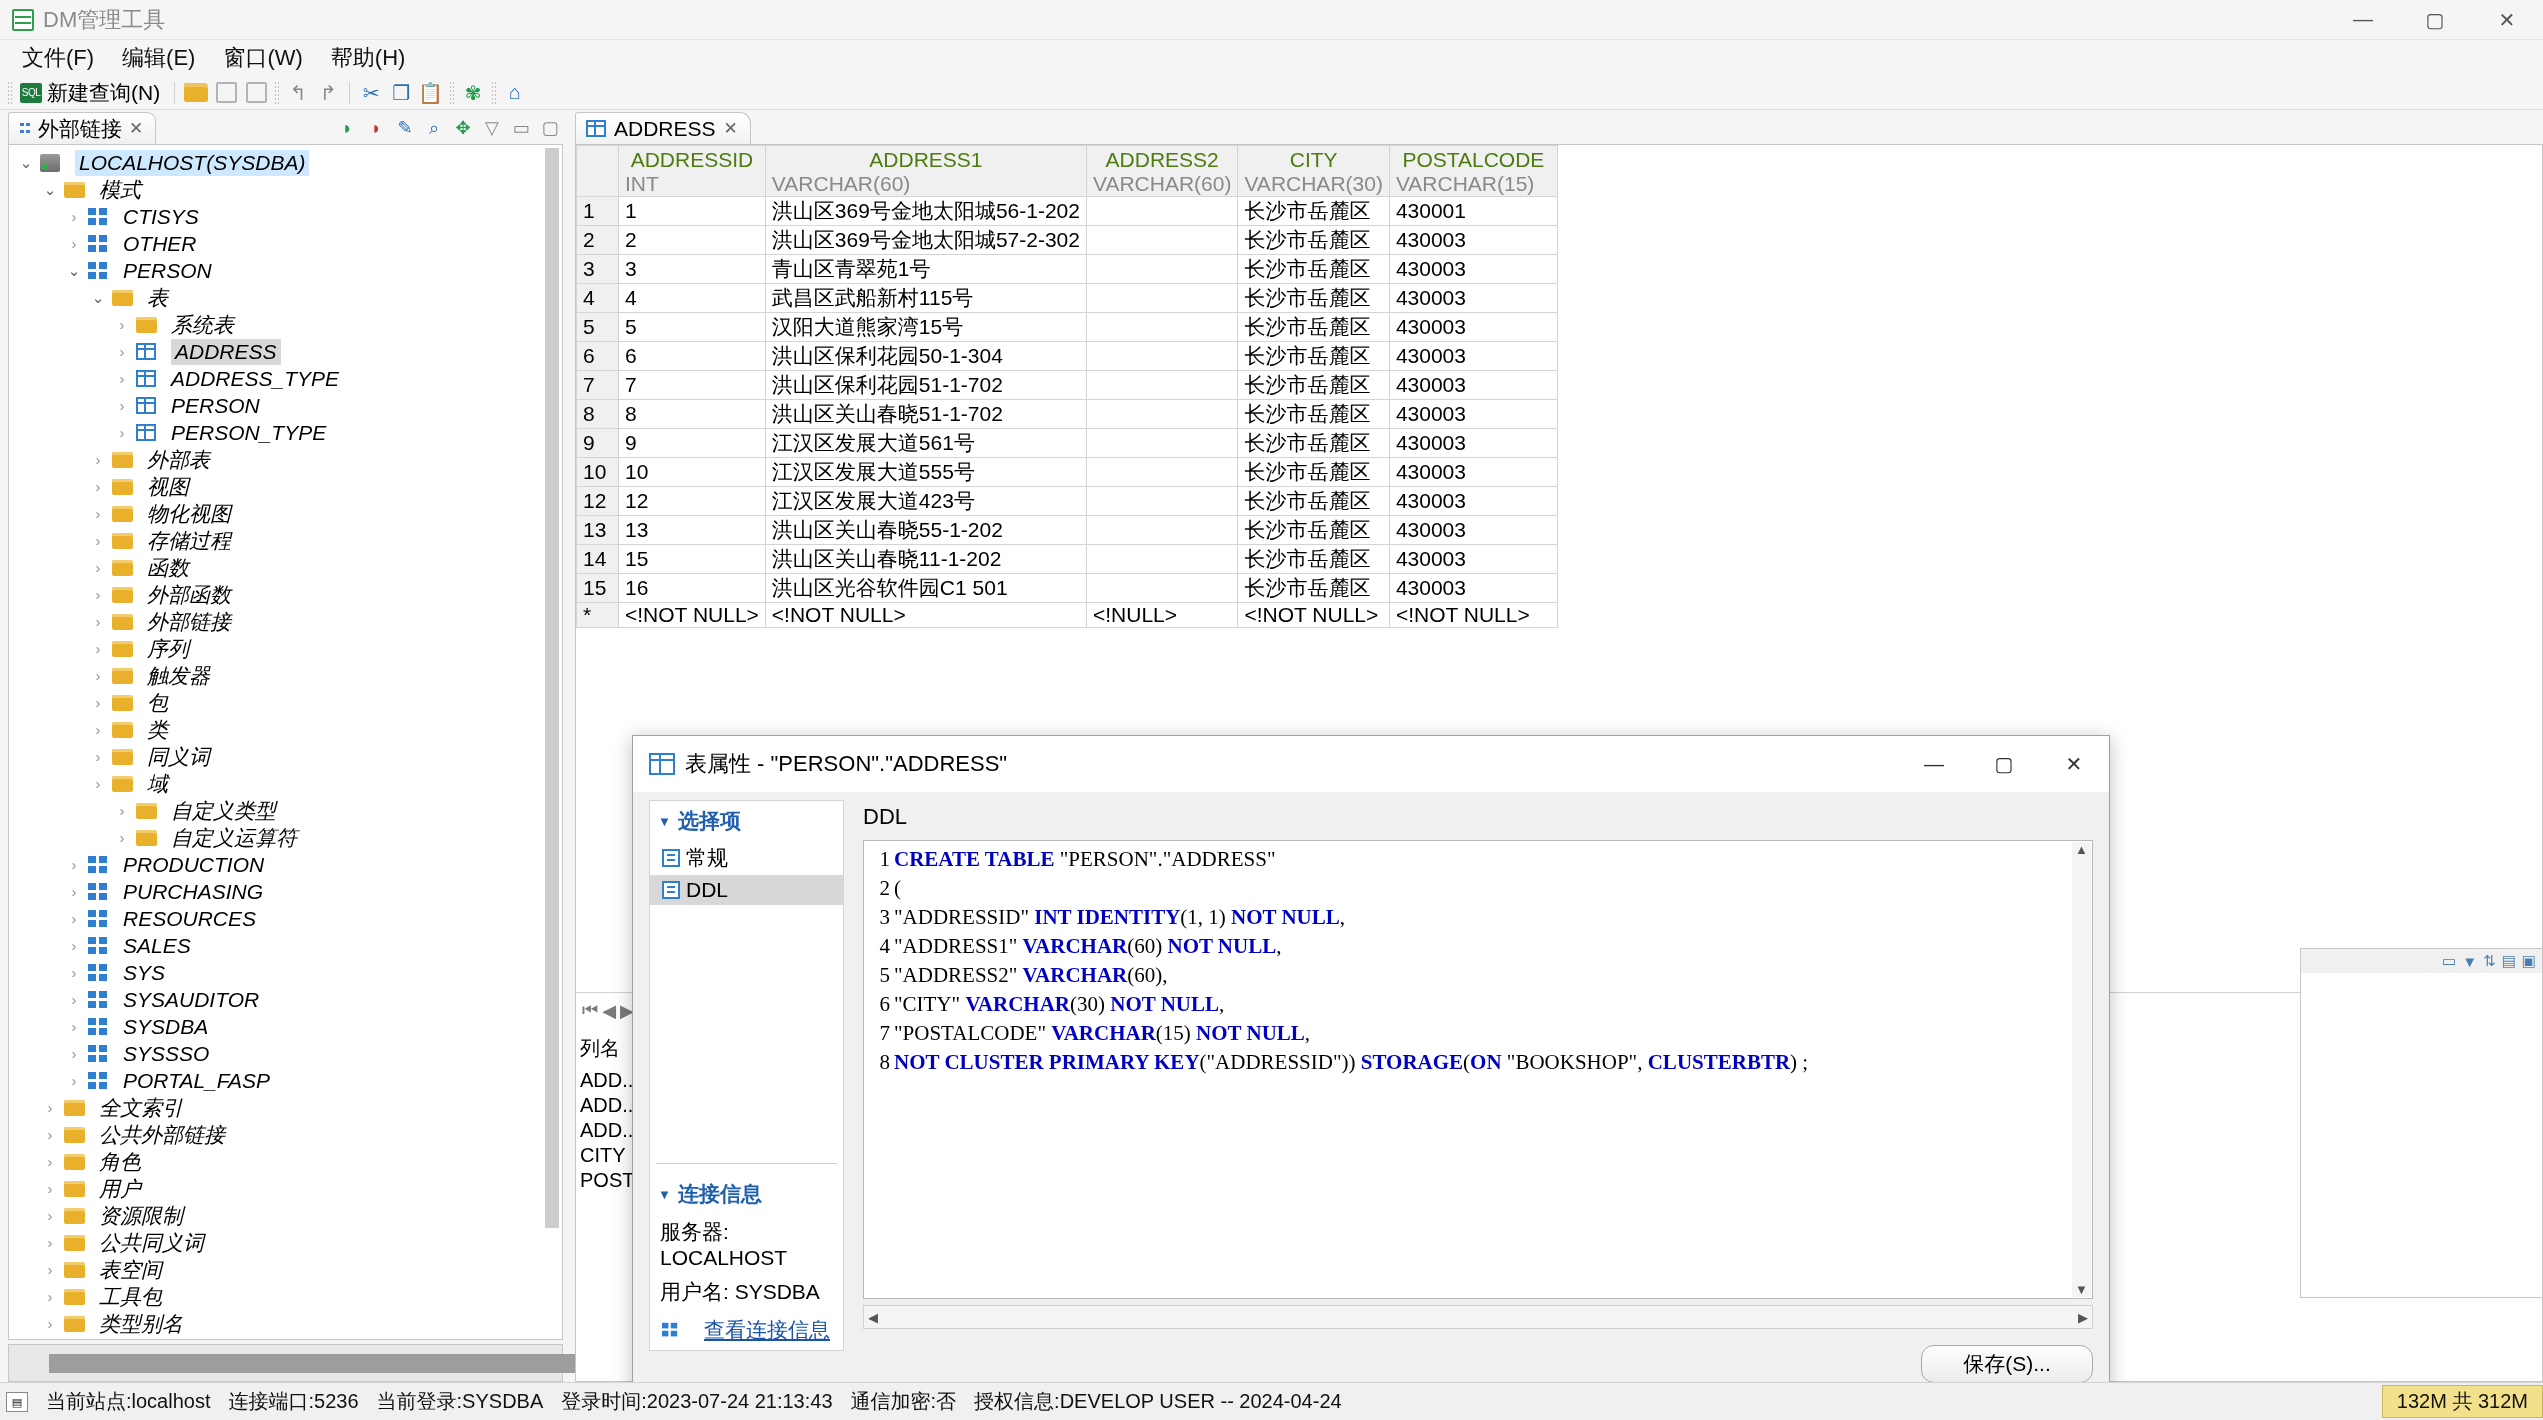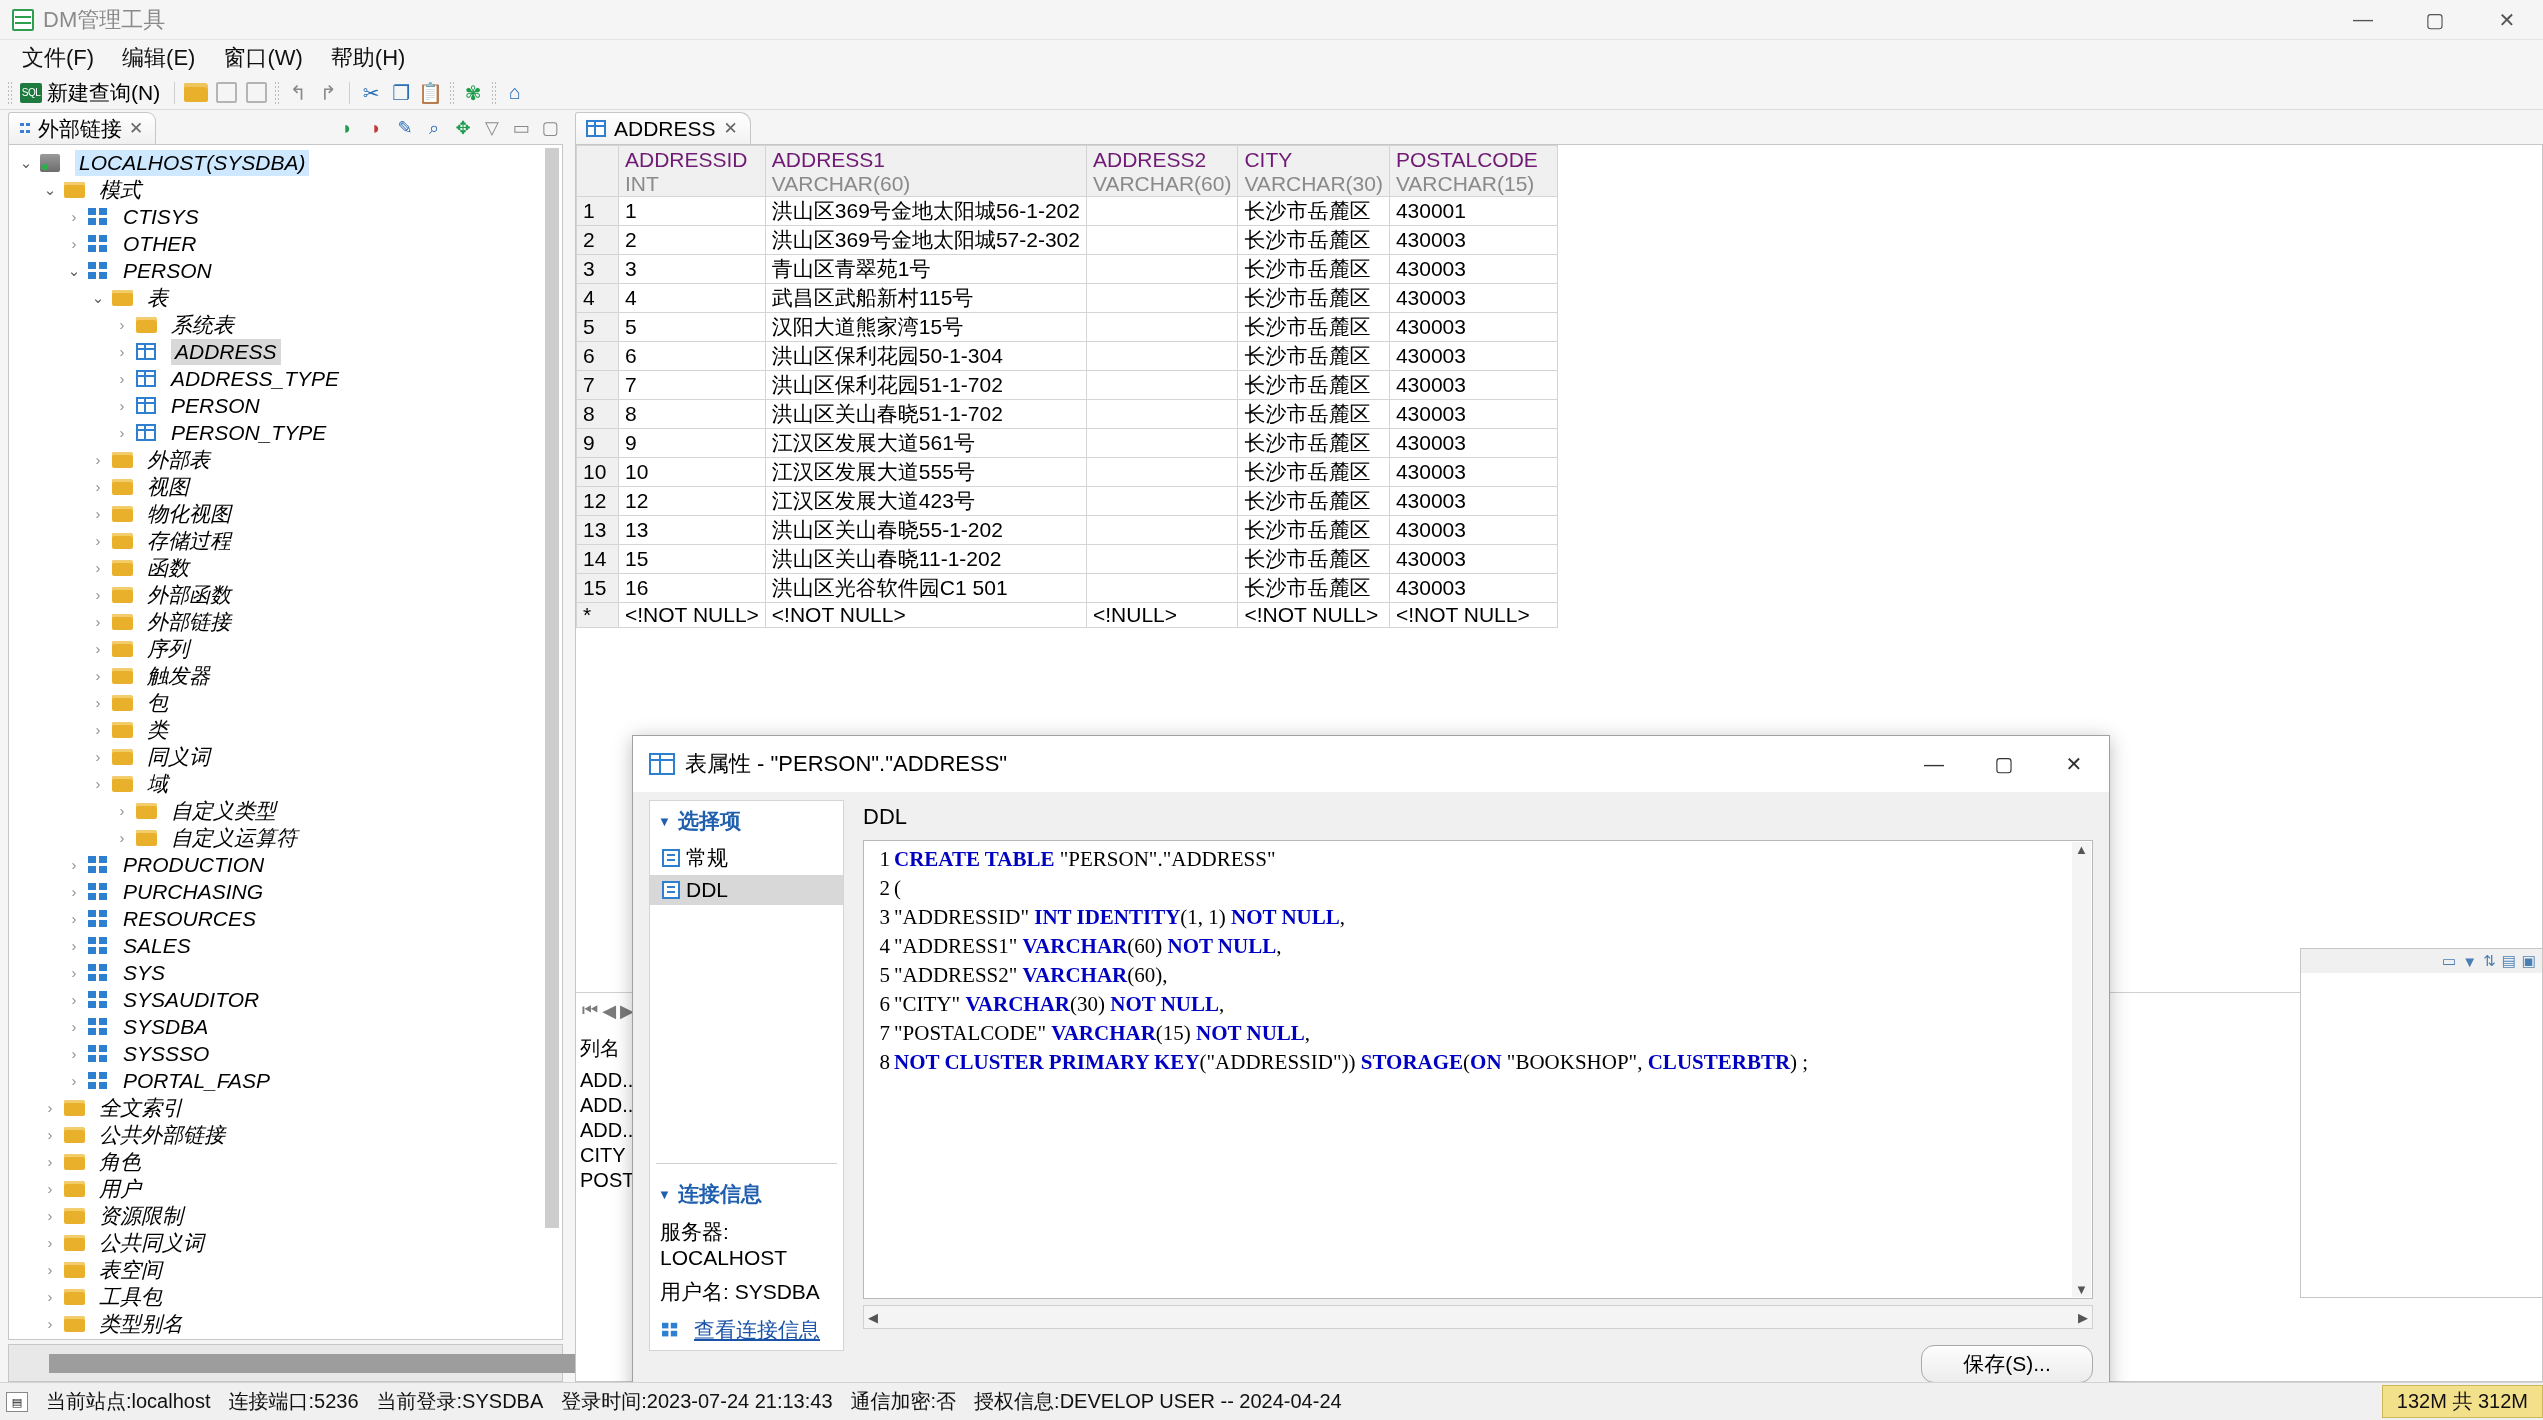--- a/index.html
+++ b/index.html
@@ -121,21 +121,21 @@
   #gridwrap{
     position:absolute; left:0; top:34px; right:0; bottom:0;
     background:#fff; border:1px solid #c6c6c6;
   }
   table.grid{ border-collapse:collapse; font-size:21px; table-layout:fixed; }
   table.grid th, table.grid td{
     border:1px solid #d4d4d4; padding:0 6px; height:23px; white-space:nowrap; overflow:hidden;
     text-align:left; font-weight:normal;
   }
   table.grid th{ background:#f0f0f0; vertical-align:top; padding-top:2px; }
-  table.grid th .tname{ display:block; color:#701a75; }
+  table.grid th .tname{ display:block; color:#4d7c0f;text-align:center; }
   table.grid th .ttype{ display:block; color:#8a8a8a; }
   td.rowhdr{ background:#f0f0f0; text-align:right; width:42px; padding-right:7px; }
   .colw0{width:42px;} .colw1{width:138px;} .colw2{width:290px;}
   .colw3{width:140px;} .colw4{width:130px;} .colw5{width:168px;}
   #gridnavbar{
     position:absolute; left:0; right:0; top:847px; height:36px; border-top:1px solid #d0d0d0;
     display:flex; align-items:center; gap:4px; padding-left:6px; background:#fff; font-size:18px; color:#7a7a7a;
   }
   #collistbar{
     position:absolute; left:0; top:884px; width:52px; bottom:0; background:#fff;
@@ -167,21 +167,21 @@
     background:#fff; border:1px solid #d4d4d4; font-size:21px;
   }
   .dsect{ display:flex; align-items:center; gap:7px; padding:6px 8px; color:#1f5fae; font-weight:bold;}
   .dsect .car{ font-size:13px; }
   .ditem{ display:flex; align-items:center; gap:6px; padding:3px 12px 3px 12px; }
   .ditem.sel{ background:#d8d8d8; }
   .ditem .pgico{ width:18px;height:18px;border:2px solid #2f7fd0;background:#fff;position:relative;}
   .ditem .pgico:before{content:"";position:absolute;left:3px;top:3px;right:3px;height:2px;background:#2f7fd0;box-shadow:0 5px 0 #2f7fd0;}
   #dlgleft .divider{ height:1px;background:#cfcfcf;margin:10px 6px; }
   .dinfo{ padding:4px 10px; font-size:21px; }
-  .dlink{ display:flex;align-items:center;gap:14px;padding:6px 10px;color:#1a53a8;text-decoration:underline;font-size:21px;}
+  .dlink{ display:flex;align-items:center;gap:24px;padding:6px 10px;color:#1a53a8;text-decoration:underline;font-size:21px;}
   #dlgright{ position:absolute; left:222px; top:8px; right:16px; bottom:96px; }
   #ddlhdr{ font-size:22px; padding:4px 0 6px 8px; }
   #ddlbox{ position:absolute; left:8px; top:40px; right:0; bottom:52px; background:#fff; border:1px solid #b8b8b8;}
   #ddlcode{ position:absolute; left:0;top:4px;right:20px;bottom:0; overflow:hidden;
      font-family:"Liberation Serif","DejaVu Serif",serif; font-size:21px; }
   #ddlcode .ln{ display:flex; height:29px; align-items:center; white-space:pre;}
   #ddlcode .num{ width:26px; text-align:right; color:#000; margin-right:4px; }
   .kw{ color:#0000c0; font-weight:bold; }
   .vsb{ position:absolute; right:1px; top:1px; bottom:1px; width:19px; background:#f4f4f4;
         display:flex; flex-direction:column; justify-content:space-between; align-items:center; font-size:13px; color:#555;}

